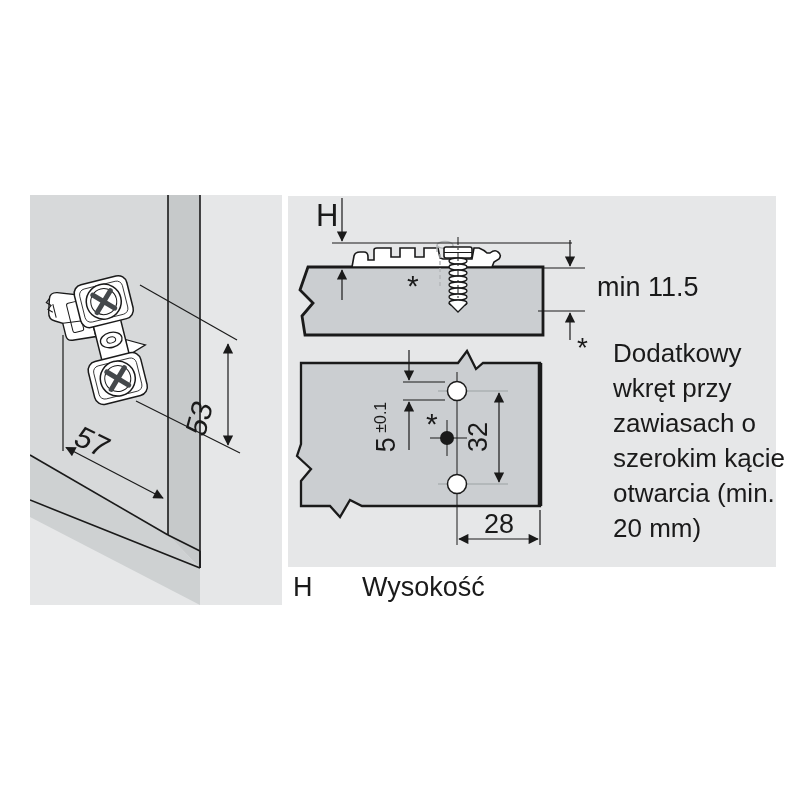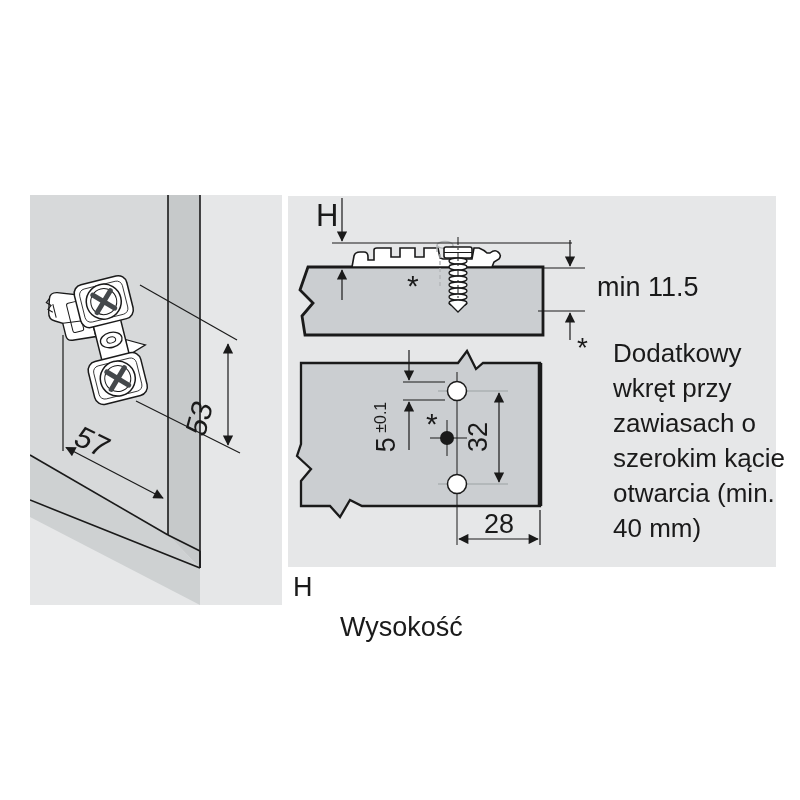--- a/index.html
+++ b/index.html
@@ -6,21 +6,21 @@
   #page{position:relative;width:800px;height:800px;background:#ffffff;overflow:hidden;
         font-family:"Liberation Sans",sans-serif;color:#1a1a1a;}
   .fig{position:absolute;}
   svg text{fill:#1a1a1a;}
   .dimtxt{font-size:27px;}
   .note-marker{position:absolute;left:289px;top:136px;font-size:28px;}
   .note-text{position:absolute;left:325px;top:140px;width:175px;
              font-size:26px;line-height:35px;white-space:pre-line;}
   .legend{position:absolute;left:0;top:572px;width:800px;height:34px;font-size:27px;}
   .legend .sym{position:absolute;left:293px;top:0;}
-  .legend .def{position:absolute;left:340px;top:0;margin-top:40px;}
+  .legend .def{position:absolute;left:362px;top:0;}
 </style>
 </head>
 <body>
 
 <div id="page">
 
   <div class="fig" style="left:30px;top:195px;width:252px;height:410px;">
     <svg width="252" height="410" viewBox="0 0 252 410">
       <defs>
         <marker id="ahL" viewBox="0 0 10 10" refX="9.2" refY="5" markerWidth="11" markerHeight="8.5" orient="auto-start-reverse">
@@ -200,21 +200,21 @@
       </g>
     </svg>
 
     
     <div class="note-marker">*</div>
     <div class="note-text">Dodatkowy
 wkręt przy
 zawiasach o
 szerokim kącie
 otwarcia (min.
-40 mm)</div>
+20 mm)</div>
   </div>
 
   <div class="legend">
     <span class="sym">H</span>
     <span class="def">Wysokość</span>
   </div>
 
 </div>
 
 </body></html>

